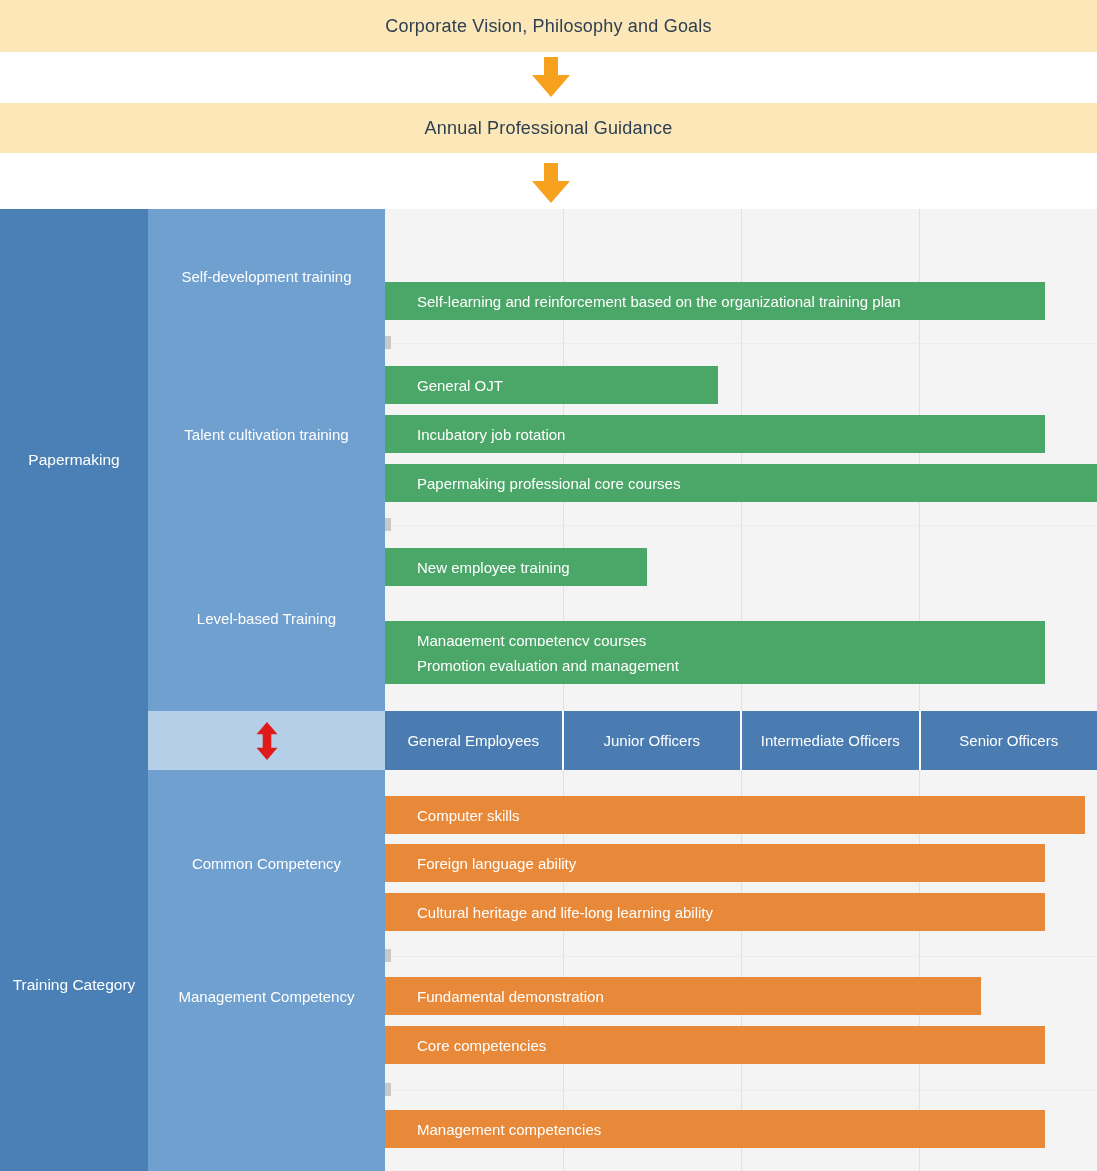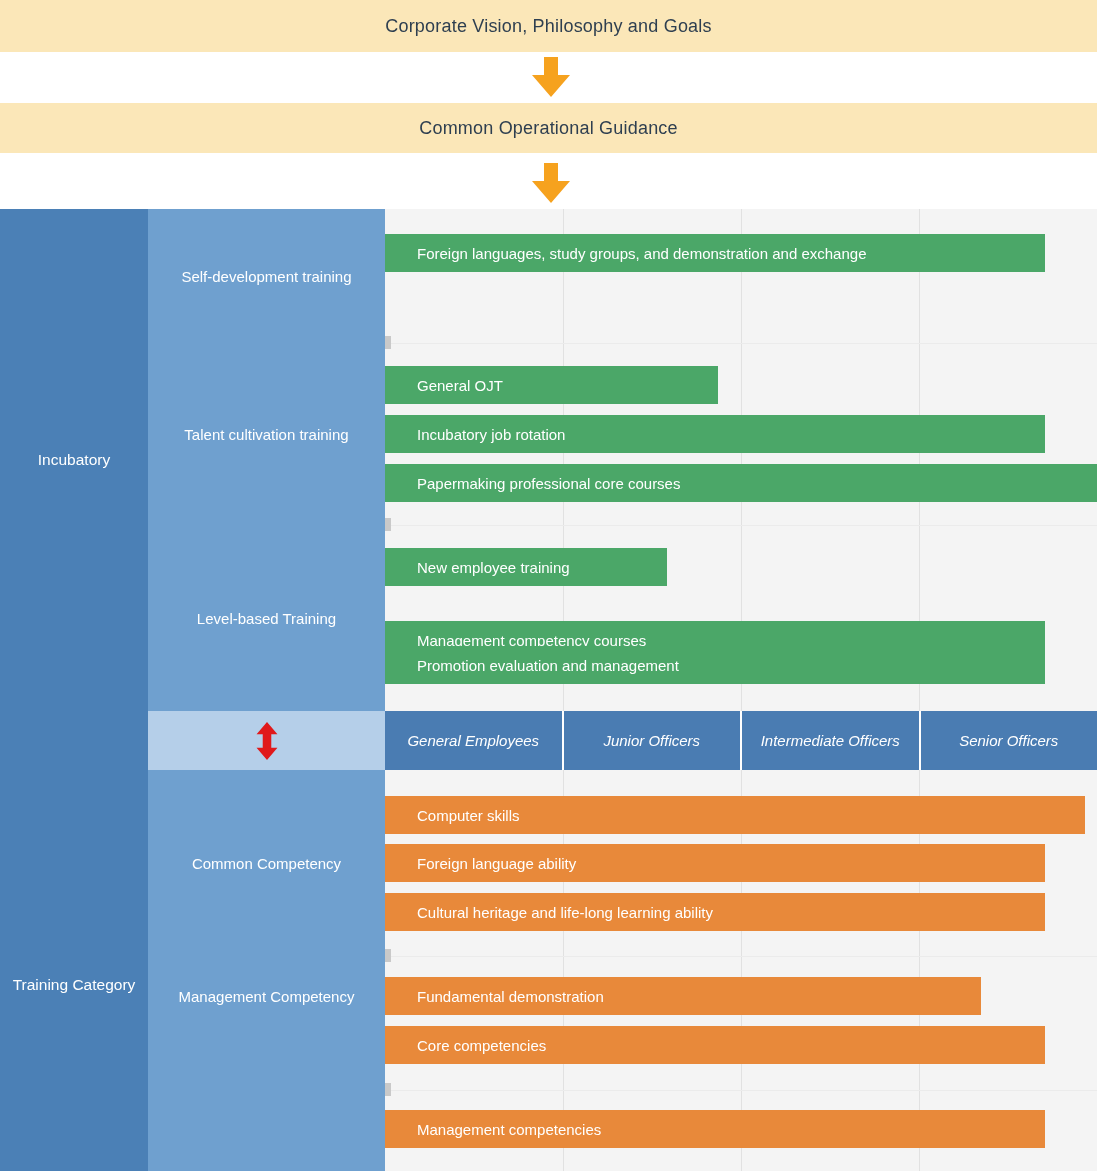--- a/index.html
+++ b/index.html
@@ -41,46 +41,46 @@
   .hline { position: absolute; left: 0; width: 712px; height: 1px; background: #ebebeb; }
   .tick  { position: absolute; left: 0; width: 6px; height: 13px; background: #c9c9c9; }
 
   .bar { position: absolute; left: 0; height: 38px; display: flex; align-items: center; padding-left: 32px;
          color: #fff; font-size: 15px; white-space: nowrap; }
   .bar-green  { background: var(--green, #4BA768); }
   .bar-orange { background: var(--orange, #E8893A); }
 
   .levels-row { position: absolute; left: 0; top: 502px; width: 712px; height: 59px; display: flex; gap: 2px; background: #fff; }
   .level-cell { flex: 1 1 0; background: var(--header-blue, #4A7CB2); color: #fff; display: flex; align-items: center;
-                justify-content: center; font-size: 15px; text-align: center; padding: 0 0; font-style: italic; }
+                justify-content: center; font-size: 15px; text-align: center; padding: 0 0; }
 </style>
 </head>
 <body>
 
 <div class="stage">
 
   <div class="banner banner-vision">
     <span>Corporate Vision, Philosophy and Goals</span>
   </div>
 
   <svg class="flow-arrow flow-arrow-1" viewBox="0 0 38 40" aria-hidden="true">
     <polygon points="12,0 26,0 26,18 38,18 19,40 0,18 12,18"></polygon>
   </svg>
 
   <div class="banner banner-guidance">
-    <span>Common Operational Guidance</span>
+    <span>Annual Professional Guidance</span>
   </div>
 
   <svg class="flow-arrow flow-arrow-2" viewBox="0 0 38 40" aria-hidden="true">
     <polygon points="12,0 26,0 26,18 38,18 19,40 0,18 12,18"></polygon>
   </svg>
 
   <div class="left-col">
     <div class="left-cell competency">
-      <span>Incubatory</span>
+      <span>Papermaking</span>
     </div>
     <div class="left-cell training">
       <span>Training Category</span>
     </div>
   </div>
 
   <div class="cat-col">
     <div class="cat-cell" style="height:134px">
       <span>Self-development training</span>
     </div>
@@ -111,27 +111,27 @@
     <div class="hline" style="top:134px"></div>
     <div class="hline" style="top:316px"></div>
     <div class="hline" style="top:747px"></div>
     <div class="hline" style="top:881px"></div>
 
     <div class="tick" style="top:127px"></div>
     <div class="tick" style="top:309px"></div>
     <div class="tick" style="top:740px"></div>
     <div class="tick" style="top:874px"></div>
 
-    <div class="bar bar-green" style="top:25px;width:660px">Foreign languages, study groups, and demonstration and exchange</div>
+    <div class="bar bar-green" style="top:73px;width:660px">Self-learning and reinforcement based on the organizational training plan</div>
 
     <div class="bar bar-green" style="top:157px;width:333px">General OJT</div>
     <div class="bar bar-green" style="top:206px;width:660px">Incubatory job rotation</div>
     <div class="bar bar-green" style="top:255px;width:728px">Papermaking professional core courses</div>
 
-    <div class="bar bar-green" style="top:339px;width:282px">New employee training</div>
+    <div class="bar bar-green" style="top:339px;width:262px">New employee training</div>
     <div class="bar bar-green" style="top:412px;width:660px">Management competency courses</div>
     <div class="bar bar-green" style="top:437px;width:660px">Promotion evaluation and management</div>
 
     <div class="levels-row">
       <div class="level-cell">General Employees</div>
       <div class="level-cell">Junior Officers</div>
       <div class="level-cell">Intermediate Officers</div>
       <div class="level-cell">Senior Officers</div>
     </div>
 

